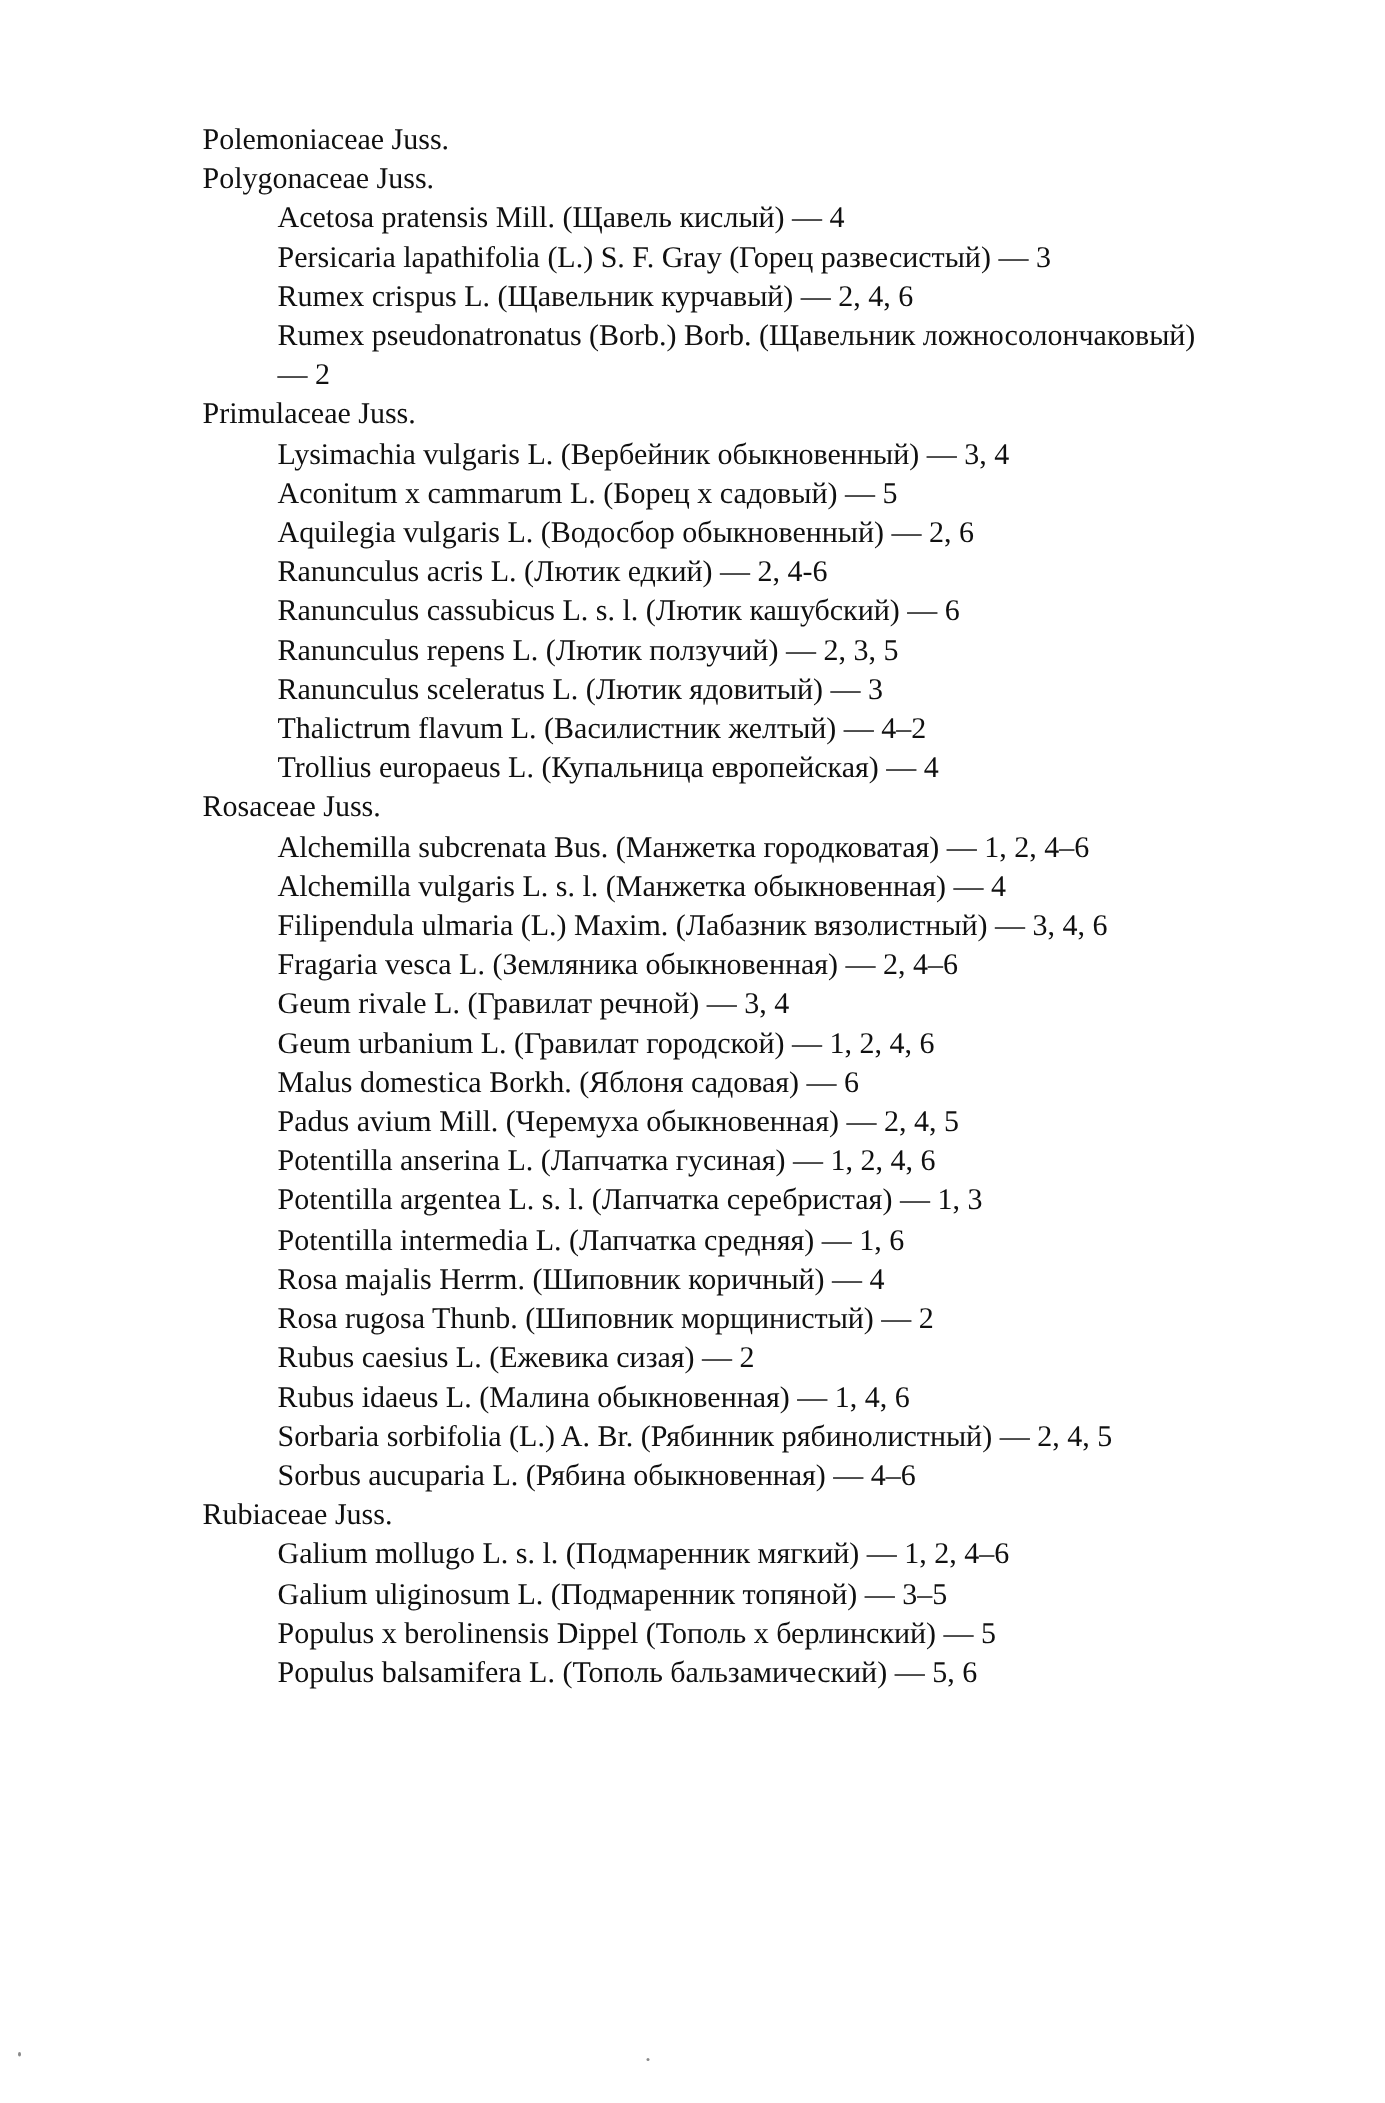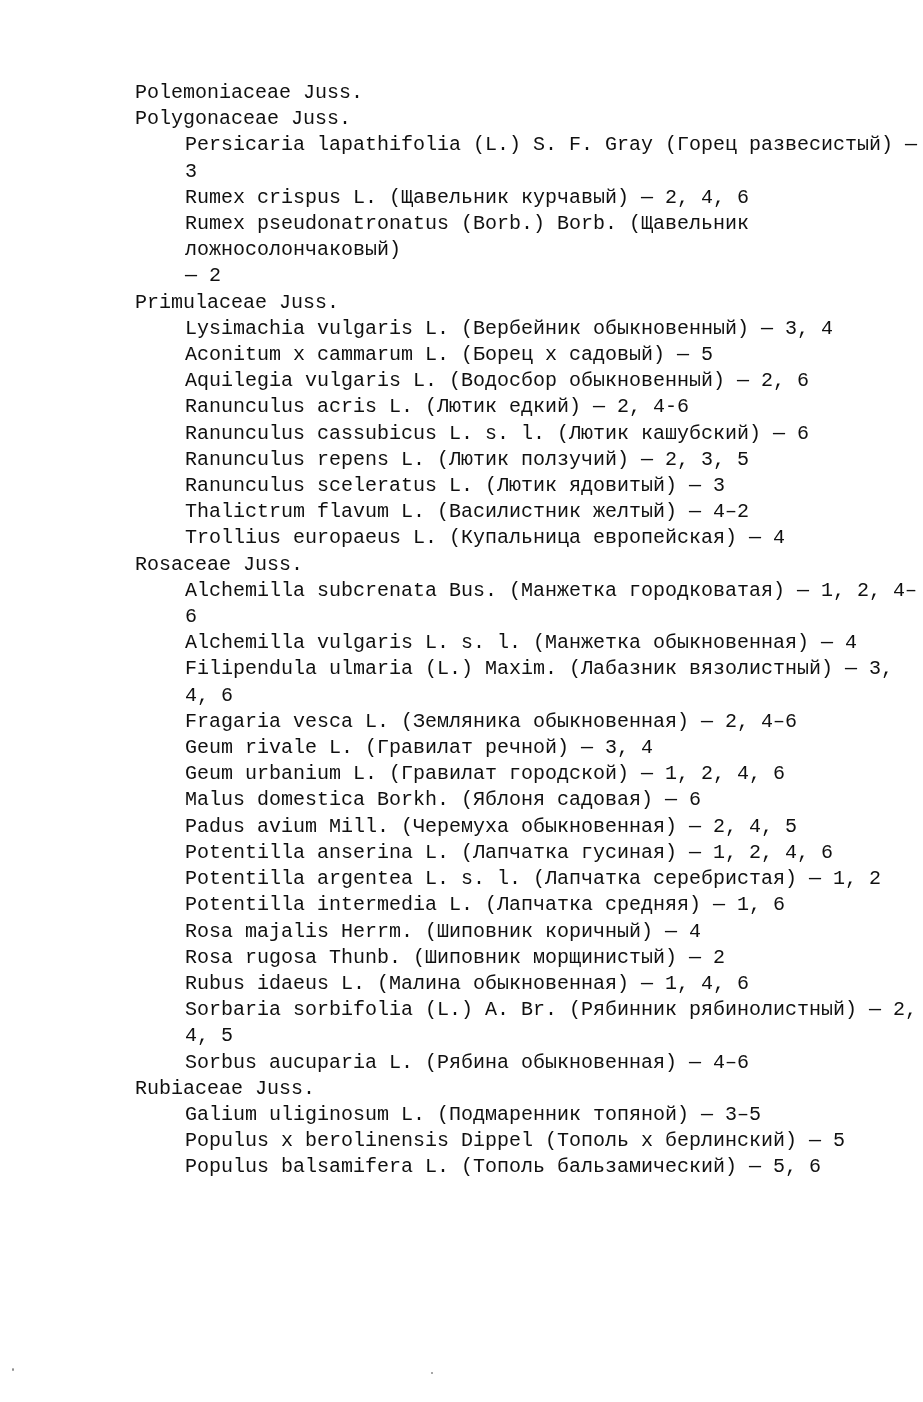--- a/index.html
+++ b/index.html
@@ -6,21 +6,21 @@
     margin: 0;
     padding: 0;
     background: #ffffff;
   }
   .page {
     position: relative;
     width: 923px;
     height: 1402px;
     background: #ffffff;
     overflow: hidden;
-    font-family: Liberation Mono, monospace;
+    font-family: Liberation Serif, serif;
     color: #101010;
   }
   .content {
     position: absolute;
     top: 80px;
     left: 135px;
     width: 786px;
     font-size: 20px;
     line-height: 26.2px;
   }
@@ -40,20 +40,21 @@
   .speck.s1 { left: 12px;  top: 1368px; width: 2px; height: 3px; }
   .speck.s2 { left: 431px; top: 1372px; width: 2px; height: 2px; }
 </style>
 </head>
 <body>
 
 <div class="page">
   <div class="content" id="listing">
       <div class="family-name">Polemoniaceae Juss.</div>
       <div class="family-name">Polygonaceae Juss.</div>
+      <div class="species-entry">Acetosa pratensis Mill. (Щавель кислый) — 4</div>
       <div class="species-entry">Persicaria lapathifolia (L.) S. F. Gray (Горец развесистый) — 3</div>
       <div class="species-entry">Rumex crispus L. (Щавельник курчавый) — 2, 4, 6</div>
       <div class="species-entry">Rumex pseudonatronatus (Borb.) Borb. (Щавельник ложносолончаковый)
 — 2</div>
       <div class="family-name">Primulaceae Juss.</div>
       <div class="species-entry">Lysimachia vulgaris L. (Вербейник обыкновенный) — 3, 4</div>
       <div class="species-entry">Aconitum x cammarum L. (Борец х садовый) — 5</div>
       <div class="species-entry">Aquilegia vulgaris L. (Водосбор обыкновенный) — 2, 6</div>
       <div class="species-entry">Ranunculus acris L. (Лютик едкий) — 2, 4-6</div>
       <div class="species-entry">Ranunculus cassubicus L. s. l. (Лютик кашубский) — 6</div>
@@ -64,27 +65,29 @@
       <div class="family-name">Rosaceae Juss.</div>
       <div class="species-entry">Alchemilla subcrenata Bus. (Манжетка городковатая) — 1, 2, 4–6</div>
       <div class="species-entry">Alchemilla vulgaris L. s. l. (Манжетка обыкновенная) — 4</div>
       <div class="species-entry">Filipendula ulmaria (L.) Maxim. (Лабазник вязолистный) — 3, 4, 6</div>
       <div class="species-entry">Fragaria vesca L. (Земляника обыкновенная) — 2, 4–6</div>
       <div class="species-entry">Geum rivale L. (Гравилат речной) — 3, 4</div>
       <div class="species-entry">Geum urbanium L. (Гравилат городской) — 1, 2, 4, 6</div>
       <div class="species-entry">Malus domestica Borkh. (Яблоня садовая) — 6</div>
       <div class="species-entry">Padus avium Mill. (Черемуха обыкновенная) — 2, 4, 5</div>
       <div class="species-entry">Potentilla anserina L. (Лапчатка гусиная) — 1, 2, 4, 6</div>
-      <div class="species-entry">Potentilla argentea L. s. l. (Лапчатка серебристая) — 1, 2</div>
+      <div class="species-entry">Potentilla argentea L. s. l. (Лапчатка серебристая) — 1, 3</div>
       <div class="species-entry">Potentilla intermedia L. (Лапчатка средняя) — 1, 6</div>
       <div class="species-entry">Rosa majalis Herrm. (Шиповник коричный) — 4</div>
       <div class="species-entry">Rosa rugosa Thunb. (Шиповник морщинистый) — 2</div>
+      <div class="species-entry">Rubus caesius L. (Ежевика сизая) — 2</div>
       <div class="species-entry">Rubus idaeus L. (Малина обыкновенная) — 1, 4, 6</div>
       <div class="species-entry">Sorbaria sorbifolia (L.) A. Br. (Рябинник рябинолистный) — 2, 4, 5</div>
       <div class="species-entry">Sorbus aucuparia L. (Рябина обыкновенная) — 4–6</div>
       <div class="family-name">Rubiaceae Juss.</div>
+      <div class="species-entry">Galium mollugo L. s. l. (Подмаренник мягкий) — 1, 2, 4–6</div>
       <div class="species-entry">Galium uliginosum L. (Подмаренник топяной) — 3–5</div>
       <div class="species-entry">Populus x berolinensis Dippel (Тополь х берлинский) — 5</div>
       <div class="species-entry">Populus balsamifera L. (Тополь бальзамический) — 5, 6</div>
     </div>
   <div class="speck s1"></div>
   <div class="speck s2"></div>
 </div>
 
 </body></html>

